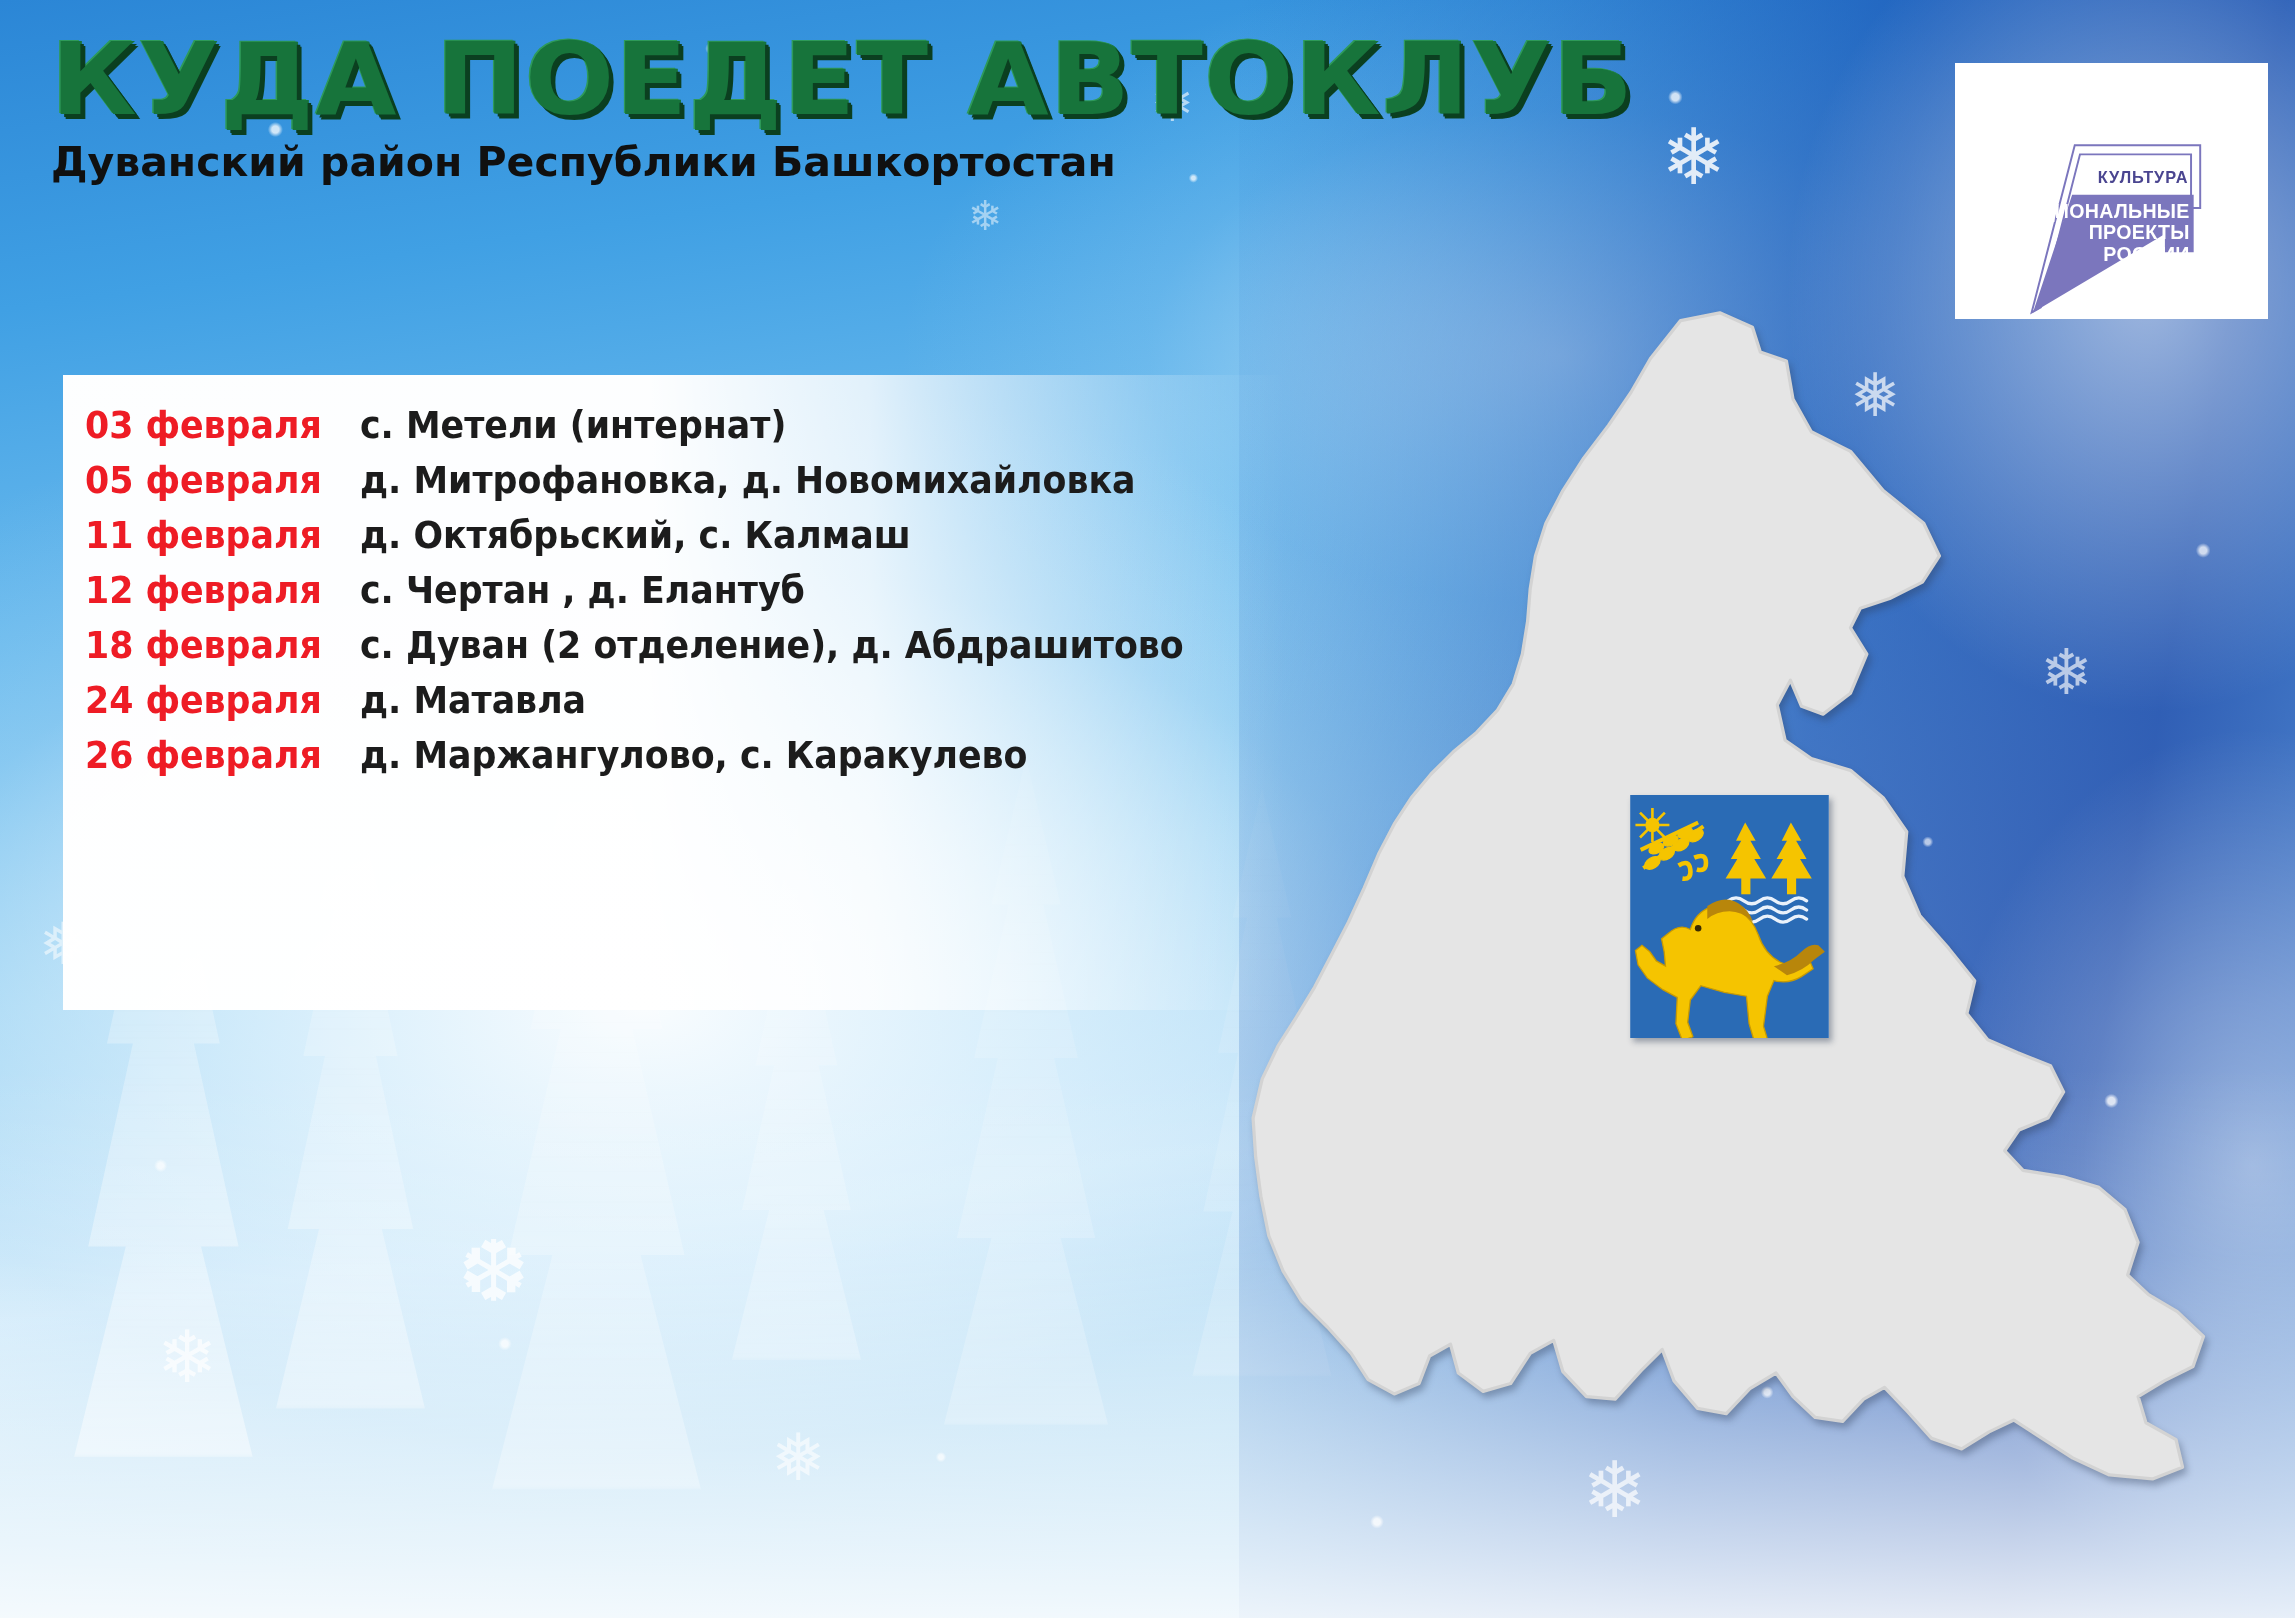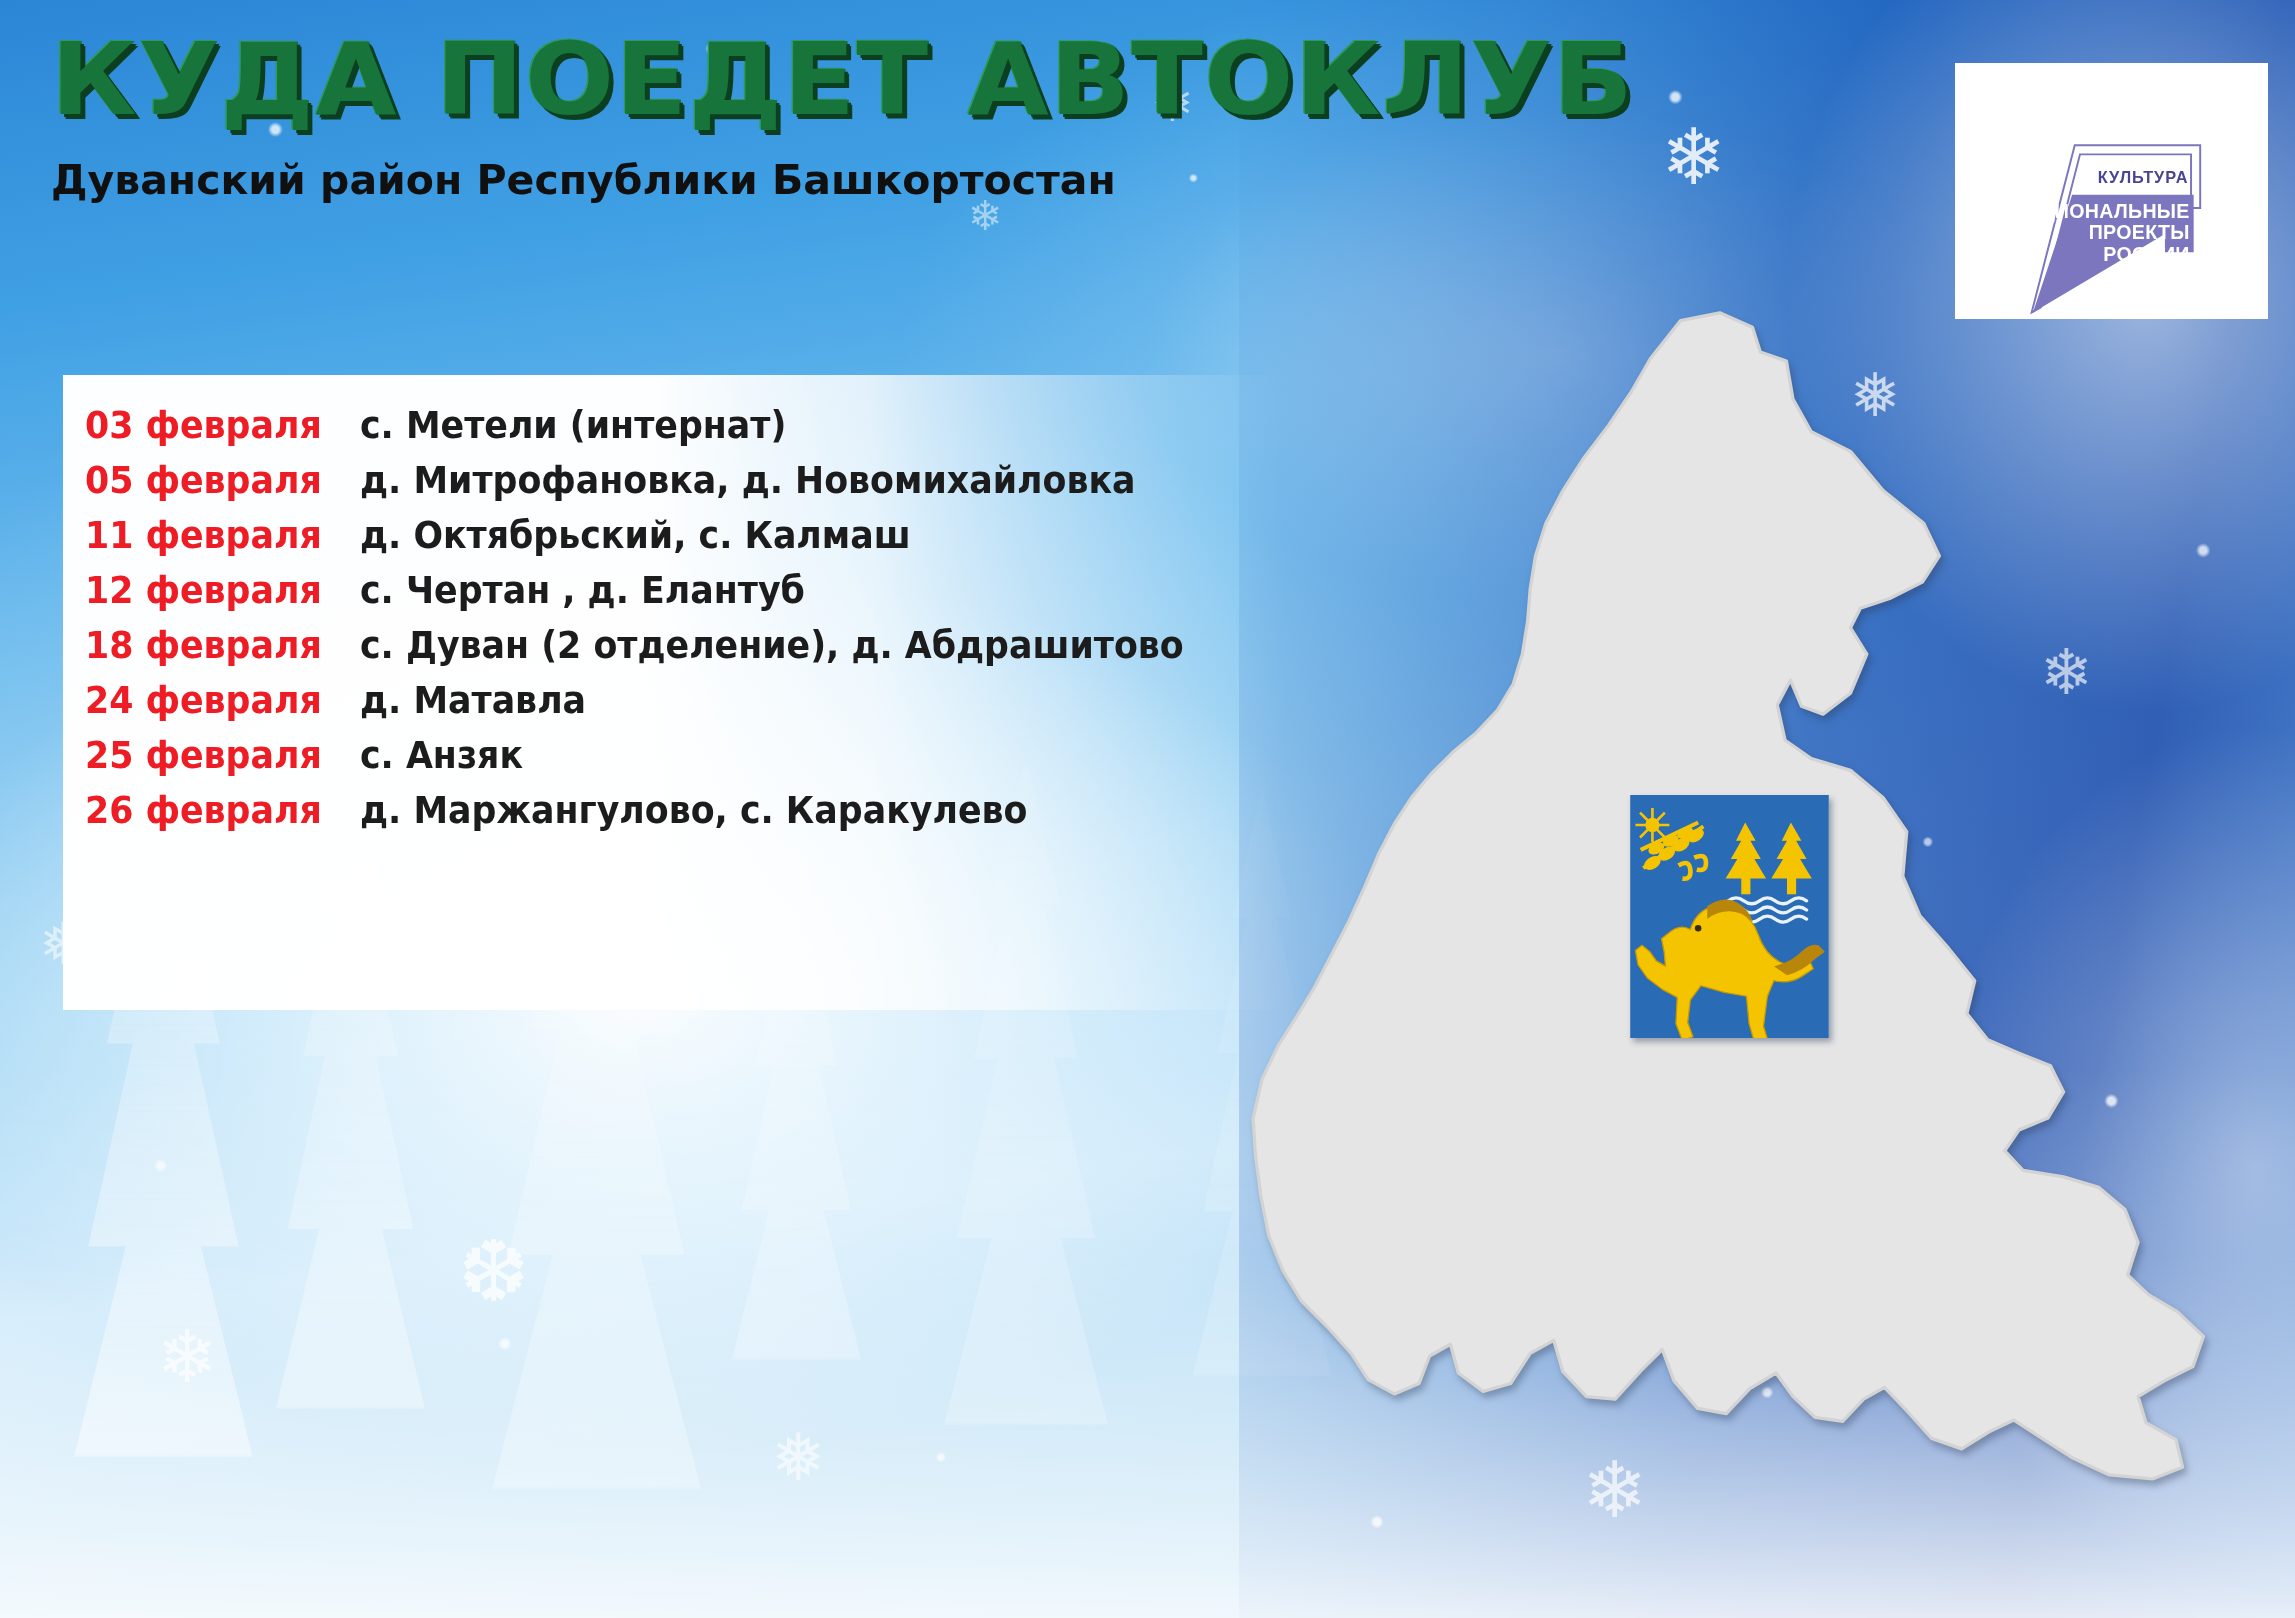--- a/index.html
+++ b/index.html
@@ -86,21 +86,21 @@
        4.6px 4.6px 0 #0b3f20,
       -1.3px -1.3px 0 #2e9a59,
        1.3px 0   0 #17743b;
     white-space:nowrap;
   }
   .sub-title {
     font-family:"DejaVu Sans", sans-serif;
     font-weight:bold;
     font-size:41px;
     color:#101010;
-    margin-top:24px;
+    margin-top:6px;
     transform:scaleX(1.0);
     transform-origin:left center;
     white-space:nowrap;
     letter-spacing:0px;
   }
 
   
   #logo-box {
     position:absolute; left:1955px; top:63px;
     width:313px; height:256px;
@@ -305,21 +305,17 @@
   </div>
   <div class="row">
     <span class="date">18 февраля</span>
     <span class="place"> с. Дуван (2 отделение), д. Абдрашитово</span>
   </div>
   <div class="row">
     <span class="date">24 февраля</span>
     <span class="place">д. Матавла</span>
   </div>
   <div class="row">
-    <span class="date">25 февраля</span>
-    <span class="place">с. Анзяк</span>
-  </div>
-  <div class="row">
     <span class="date">26 февраля</span>
     <span class="place">д. Маржангулово, с. Каракулево</span>
   </div>
 </div>
 
 
 </body></html>

